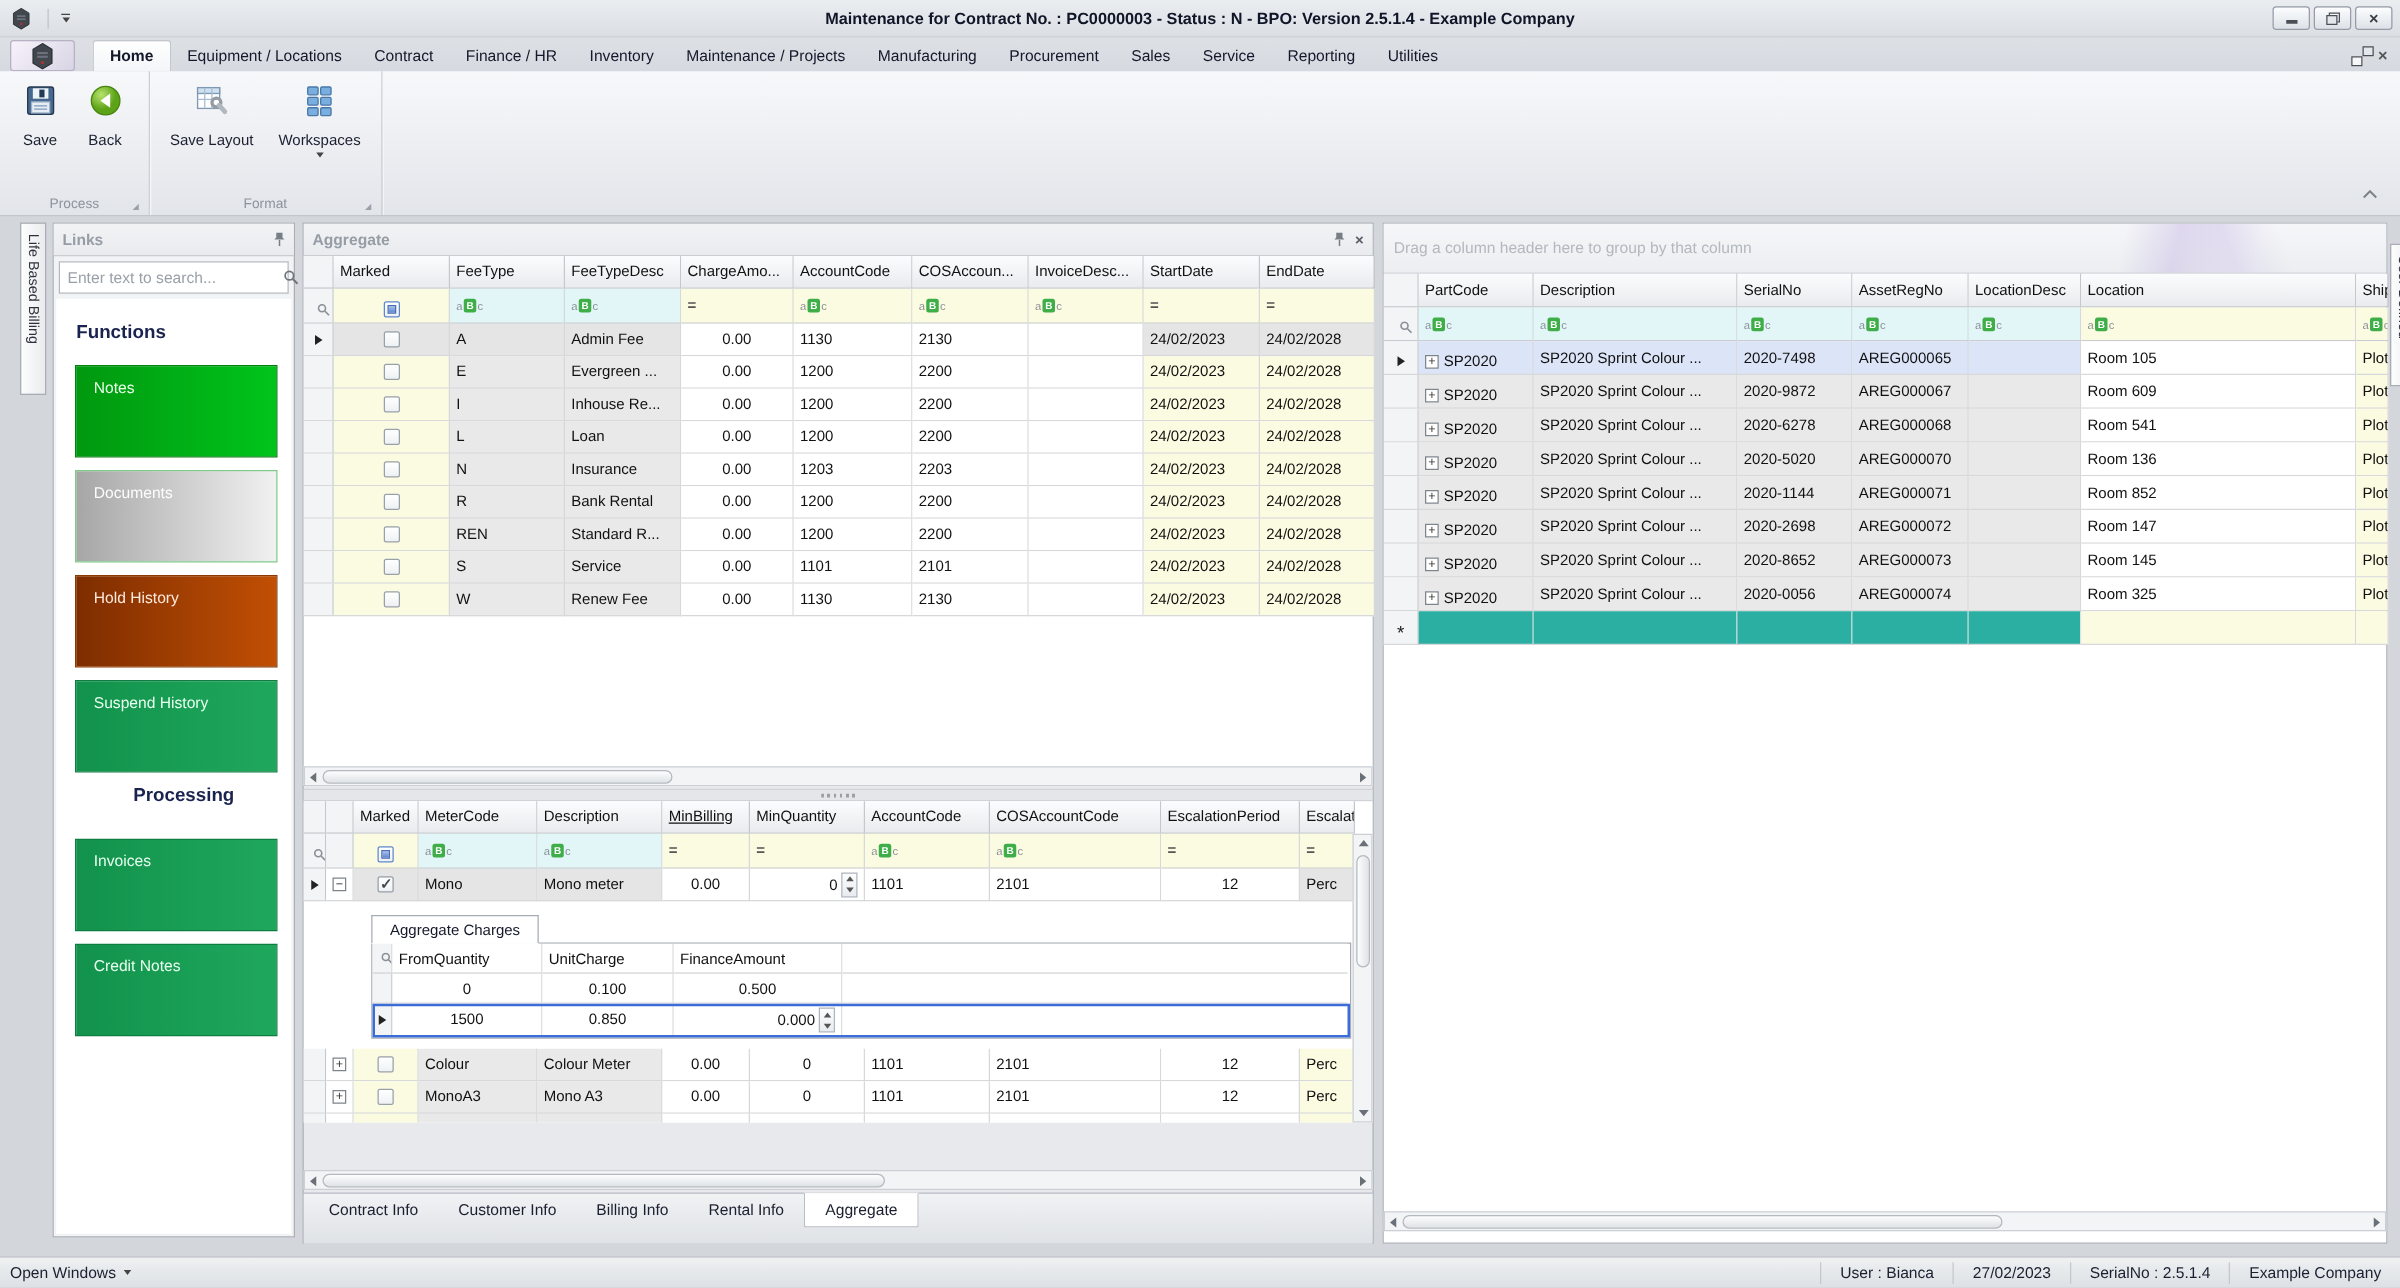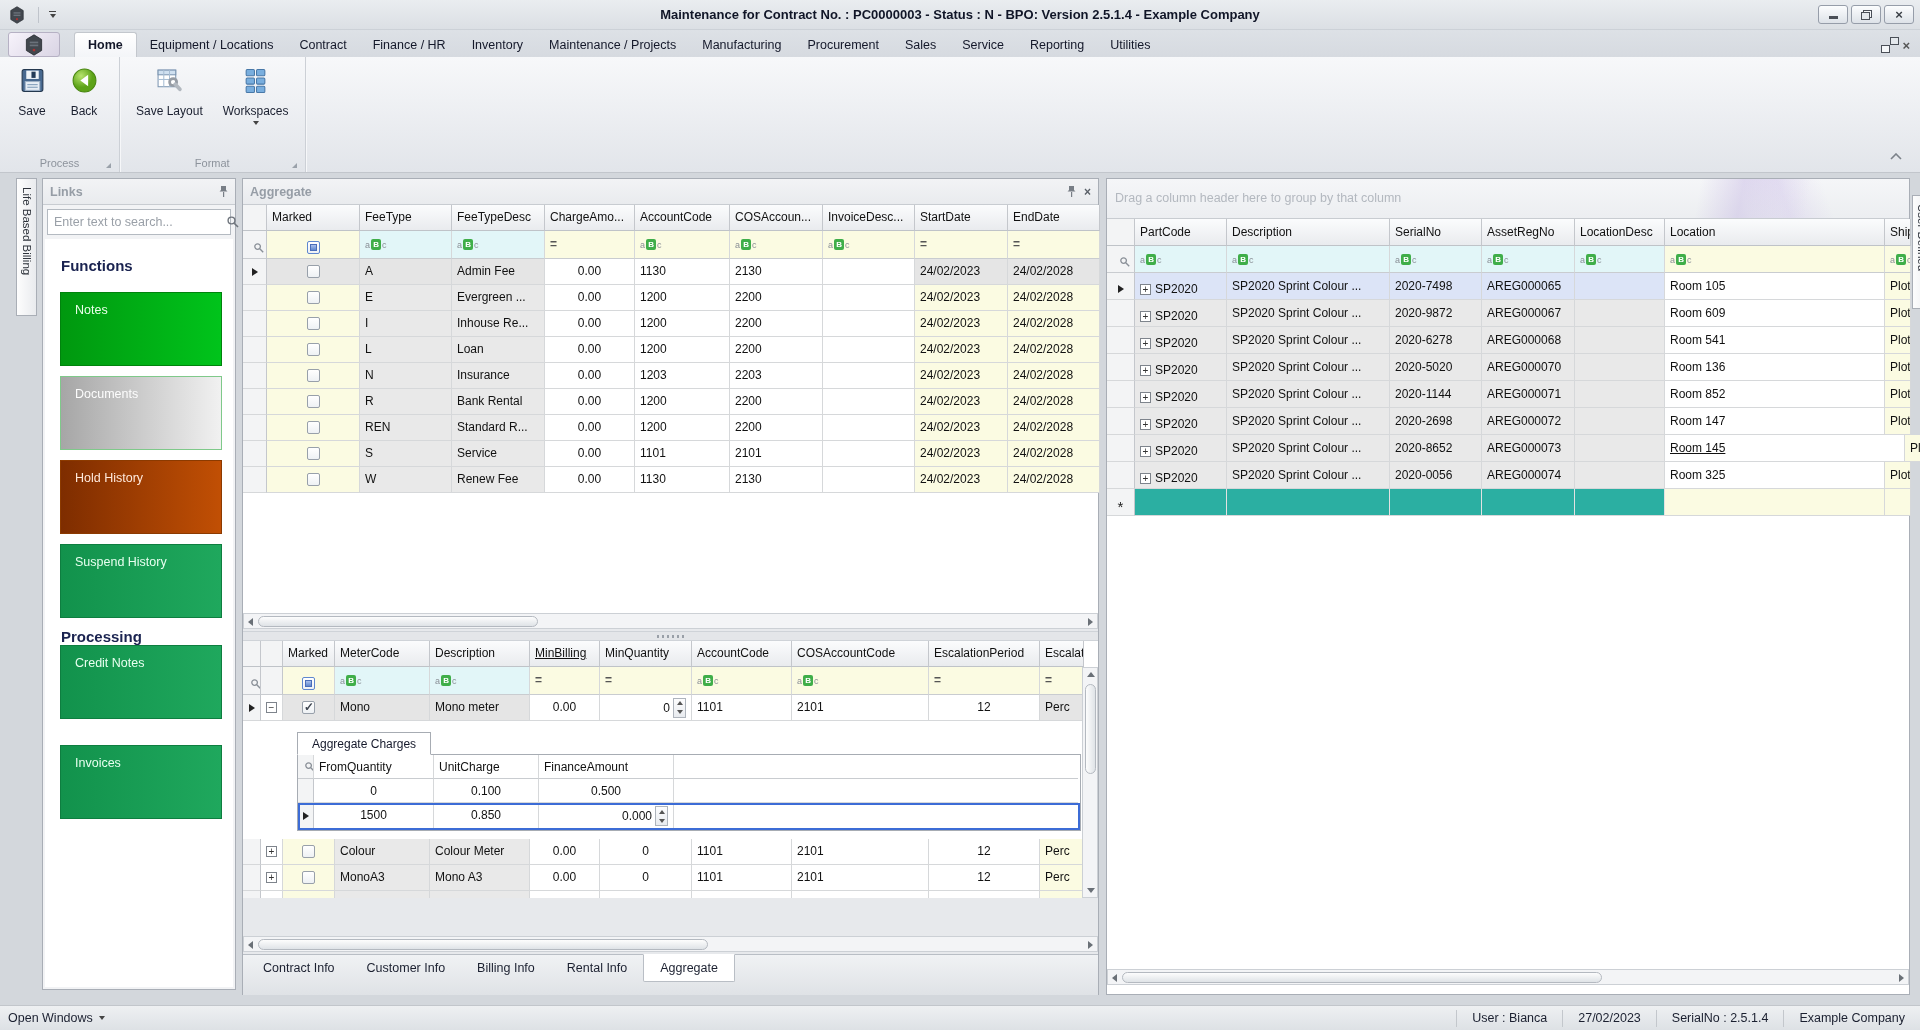--- a/index.html
+++ b/index.html
@@ -298,23 +298,23 @@
               <line x1="7.2" y1="7.2" x2="11" y2="11" stroke="#6e747c" stroke-width="1.6"></line>
             </svg>
           </span>
       </div>
       <div class="lbody" id="links-body">
           <div class="lhead">Functions</div>
           <div class="lbtn btn-green" style="margin-top: 18px;">Notes</div>
           <div class="lbtn btn-gray">Documents</div>
           <div class="lbtn btn-rust">Hold History</div>
           <div class="lbtn btn-emerald">Suspend History</div>
-          <div class="lhead" style="">Processing</div>
+          <div class="lhead" style=" text-align: center;">Processing</div>
+          <div class="lbtn btn-emerald" style="margin-top: 26px;">Invoices</div>
           <div class="lbtn btn-emerald">Credit Notes</div>
-          <div class="lbtn btn-emerald" style="margin-top: 26px;">Invoices</div>
         </div>
     </div>
 
     <div class="panel centerp">
       <div class="phead">
         <span>Aggregate</span>
         <span class="sp"></span>
         <span class="hicon">
             <svg width="9" height="11" viewBox="0 0 9 11">
               <path d="M2 0h5v4l1.5 1.5h-8L2 4z" fill="#787e86"></path>
@@ -833,21 +833,21 @@
           <div class="grow">
             <div class="c ind" style="width: 28px;"></div>
             <div class="c gray flx" style="width: 92px;">
               <span class="xbox">+</span>
               <span>SP2020</span>
             </div>
             <div class="c gray" style="width: 163px;">SP2020 Sprint Colour ...</div>
             <div class="c gray" style="width: 92px;">2020-8652</div>
             <div class="c gray" style="width: 93px;">AREG000073</div>
             <div class="c gray" style="width: 90px;"></div>
-            <div class="c white" style="width: 240px; text-decoration: underline;">Room 145</div>
+            <div class="c white" style="width: 220px;">Room 145</div>
             <div class="c yellow" style="width: 26px;">Plot</div>
           </div>
           <div class="grow">
             <div class="c ind" style="width: 28px;"></div>
             <div class="c gray flx" style="width: 92px;">
               <span class="xbox">+</span>
               <span>SP2020</span>
             </div>
             <div class="c gray" style="width: 163px;">SP2020 Sprint Colour ...</div>
             <div class="c gray" style="width: 92px;">2020-0056</div>

